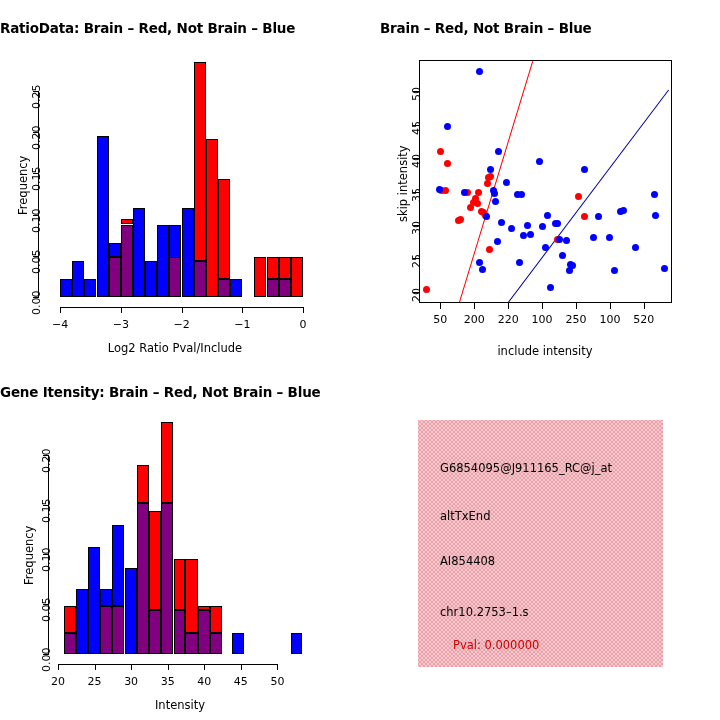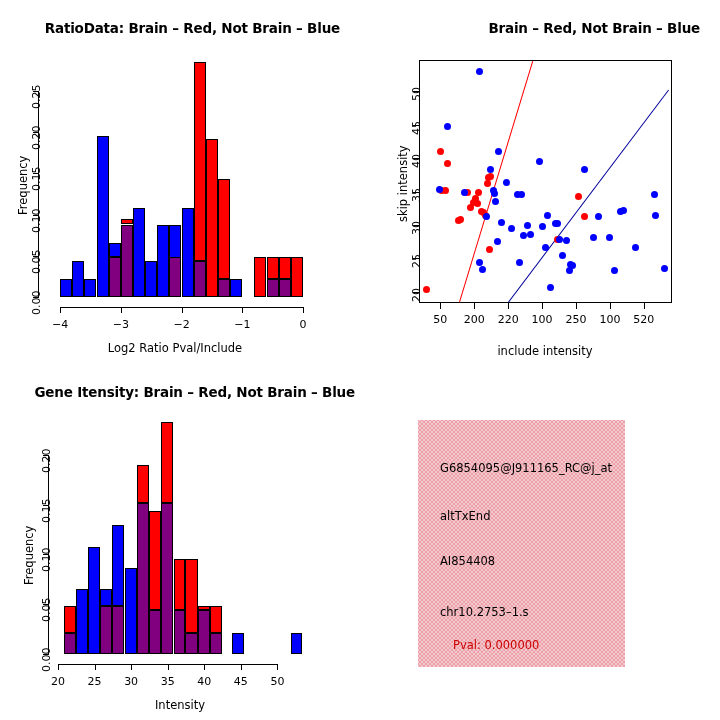--- a/index.html
+++ b/index.html
@@ -2,21 +2,21 @@
 <html><head>
 <meta charset="utf-8">
 <style>
   html,body{margin:0;padding:0;background:#ffffff;}
   body{width:720px;height:720px;font-family:"DejaVu Sans",sans-serif;color:#000;}
   #root{position:relative;width:720px;height:720px;overflow:hidden;}
 
   .panel{position:absolute;}
 
   .ttl{
-    position:absolute;text-align:right;font-weight:bold;
+    position:absolute;text-align:left;font-weight:bold;
     font-size:13.5px;font-family:"DejaVu Sans",sans-serif;
     white-space:nowrap;letter-spacing:-0.2px;
   }
   .axlab{
     position:absolute;font-size:11.5px;text-align:center;white-space:nowrap;
     font-family:"DejaVu Sans",sans-serif;
   }
   .ylab-rot{
     position:absolute;font-size:11.5px;white-space:nowrap;
     transform-origin:0 0;transform:rotate(-90deg);
@@ -43,21 +43,21 @@
 
   .pt{position:absolute;width:7px;height:7px;border-radius:50%;}
   .pt-red{background:#FF0000;}
   .pt-blue{background:#0000FF;}
 
   .trend{position:absolute;height:0;border-top:1px solid;transform-origin:0 0;}
   .trend-red{border-color:#FF0000;}
   .trend-blue{border-color:#00009B;}
 
   #info-panel{
-    position:absolute;left:418px;top:420px;width:207px;height:247px;
+    position:absolute;left:418px;top:420px;width:245px;height:247px;
     background:#F2C9CD;
   }
   #info-panel .grain{
     position:absolute;inset:0;
     background-image:
       radial-gradient(#EE9AA4 0.8px, transparent 0.9px),
       radial-gradient(#EE9AA4 0.8px, transparent 0.9px);
     background-size:4px 4px,4px 4px;
     background-position:0 0,2px 2px;
     opacity:.85;

